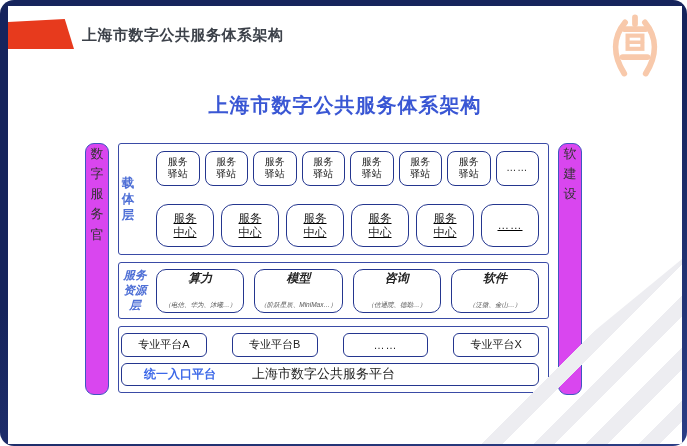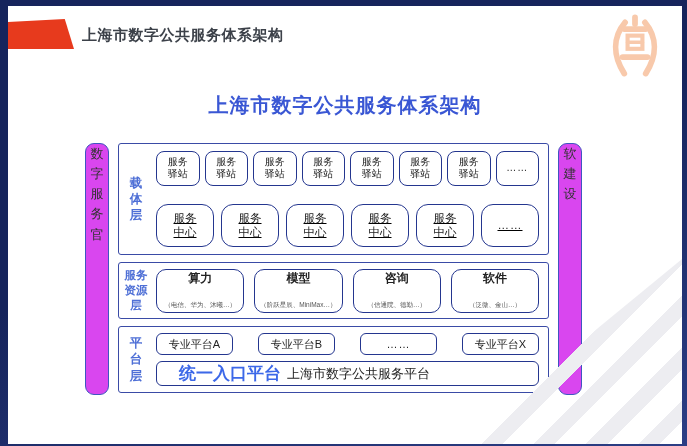--- a/index.html
+++ b/index.html
@@ -1,67 +1,67 @@
 <!DOCTYPE html>
 <html><head>
 <meta charset="utf-8">
 <style>
   html,body{margin:0;padding:0;}
   body{font-family:"Liberation Sans","DejaVu Sans",sans-serif;}
-  .frame{position:relative;width:687px;height:446px;background:linear-gradient(160deg,#16245c 45%,#2c3e85);overflow:hidden;}
+  .frame{position:relative;width:687px;height:446px;background:linear-gradient(160deg,#16245c 45%,#2c3e85);overflow:hidden;border-radius:14px;}
   .slide{position:absolute;left:8px;top:6px;right:5px;bottom:2px;background:#ffffff;overflow:hidden;}
 
   
   .red-flag{position:absolute;left:0;top:13px;width:66px;height:30px;background:#e73a1d;
             clip-path:polygon(0 10%,86% 0,100% 100%,0 100%);}
   .hdr-title{position:absolute;left:74px;top:20px;font-size:15px;font-weight:bold;color:#3c4149;letter-spacing:.5px;}
   .logo{position:absolute;right:14px;top:2px;width:66px;height:80px;}
 
   
   .main-title{position:absolute;top:86px;left:0;width:100%;text-align:center;
               font-size:20px;font-weight:bold;color:#3a57d4;letter-spacing:1px;}
 
   
   .diagram{position:absolute;left:77px;top:137px;width:497px;height:252px;display:flex;gap:9px;}
   .rail{width:24px;border:1.6px solid #3f56c0;border-radius:9px;background:#d946ef;
         display:flex;align-items:flex-start;justify-content:center;box-sizing:border-box;}
   .rail span{display:block;width:14px;font-size:13px;color:#333;line-height:1.55;text-align:center;word-break:break-all;}
 
   .layers{flex:1;display:flex;flex-direction:column;gap:7px;min-width:0;}
   .layer{border:1.3px solid #3a4ba6;border-radius:3px;display:flex;gap:5px;box-sizing:border-box;background:#fff;}
-  .layer-label{display:flex;align-items:center;justify-content:center;color:#4e6fd6;font-weight:bold;font-size:12.5px;flex:0 0 30px;}
+  .layer-label{display:flex;align-items:center;justify-content:flex-start;color:#4e6fd6;font-weight:bold;font-size:12.5px;flex:0 0 30px;}
   .layer-label span{display:block;text-align:center;line-height:1.3;word-break:break-all;}
   .w1 span{width:14px;}
   .w2 span{width:28px;font-size:11.5px;}
 
   .carrier{height:112px;padding:7px 9px 7px 2px;}
   .carrier .content{flex:1;display:flex;flex-direction:column;gap:18px;min-width:0;}
   .stations{display:flex;gap:5px;flex:4;}
   .box{border:1.6px solid #24368f;border-radius:8px;display:flex;align-items:center;justify-content:center;
        color:#222;text-align:center;box-sizing:border-box;background:#fff;}
   .station{flex:1;font-size:10px;line-height:1.2;}
   .station span{display:block;width:21px;word-break:break-all;}
   .centers{display:flex;gap:7px;flex:5;text-decoration:underline;}
   .center{flex:1;font-size:11.5px;line-height:1.25;border-width:1.9px;border-radius:12px;}
   .center span{display:block;width:25px;word-break:break-all;}
   .dots span{width:auto !important;letter-spacing:1px;}
 
-  .resource{height:57px;padding:5px 9px 5px 2px;}
+  .resource{height:57px;padding:5px 9px 5px 2px;font-style:italic;}
   .resource .content{flex:1;display:flex;gap:10px;align-items:center;min-width:0;}
   .res-box{flex:1;height:44px;border-width:1.9px;border-radius:10px;flex-direction:column;gap:16px;}
   .res-name{font-size:12px;font-weight:bold;color:#222;line-height:1.1;}
   .res-note{font-size:6.5px;color:#555;text-align:center;line-height:1.3;padding:0 3px;}
 
   .platform{height:67px;padding:6px 9px 6px 2px;}
   .platform .content{flex:1;display:flex;flex-direction:column;gap:6px;min-width:0;}
   .plat-row{display:flex;gap:25px;flex:1;}
   .plat-box{flex:1;font-size:11px;border-width:1.7px;border-radius:6px;}
   .entry-row{display:flex;flex:1;}
   .entry-box{flex:1;border-width:1.7px;border-radius:6px;justify-content:flex-start;padding-left:22px;}
-  .entry-label{color:#3c68e8;font-weight:bold;font-size:17px;width:108px;text-align:left;}
+  .entry-label{color:#3c68e8;font-weight:bold;font-size:12px;width:108px;text-align:left;}
   .entry-name{font-size:13px;color:#222;}
 
   
   .stripes{position:absolute;right:0;bottom:0;width:225px;height:185px;
            background:repeating-linear-gradient(135deg,#ededf1 0 15px,transparent 15px 37px);
            clip-path:polygon(100% 0,100% 100%,0 100%);}
 </style>
 </head>
 <body>
 
@@ -162,23 +162,20 @@
               <div class="res-note">（信通院、德勤…）</div>
             </div>
             <div class="box res-box">
               <div class="res-name">软件</div>
               <div class="res-note">（泛微、金山…）</div>
             </div>
           </div>
         </div>
 
         <div class="layer platform">
-          <div class="layer-label w1">
-            <span>平台层</span>
-          </div>
           <div class="content">
             <div class="plat-row">
               <div class="box plat-box">
                   <span>专业平台A</span>
                 </div>
               <div class="box plat-box">
                   <span>专业平台B</span>
                 </div>
               <div class="box plat-box dots">
                   <span>……</span>

